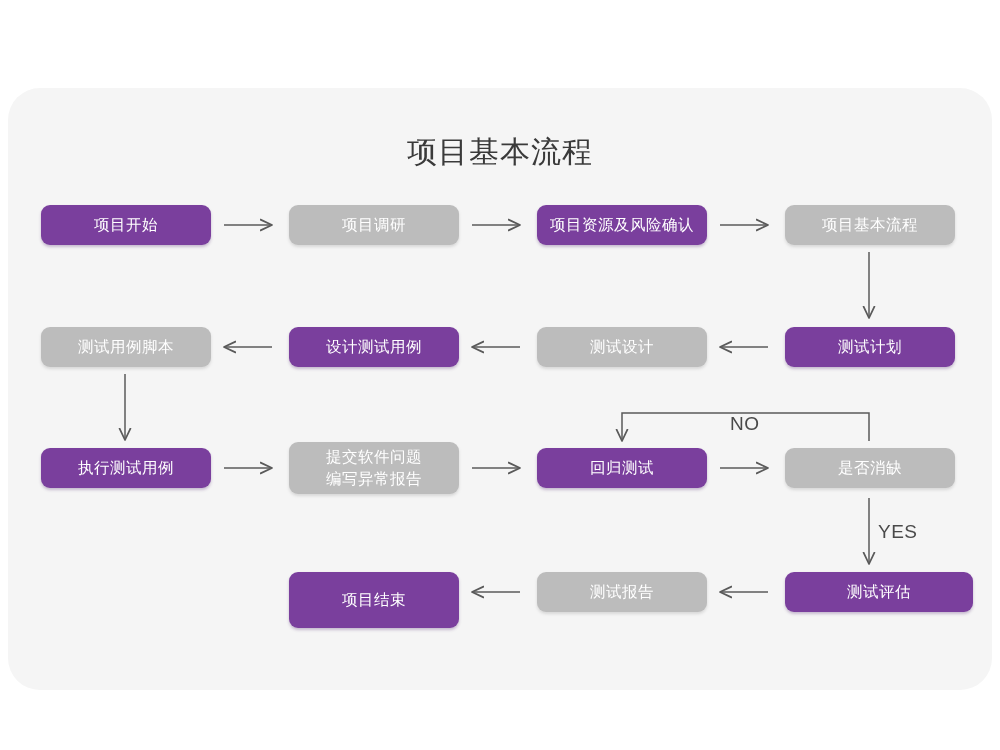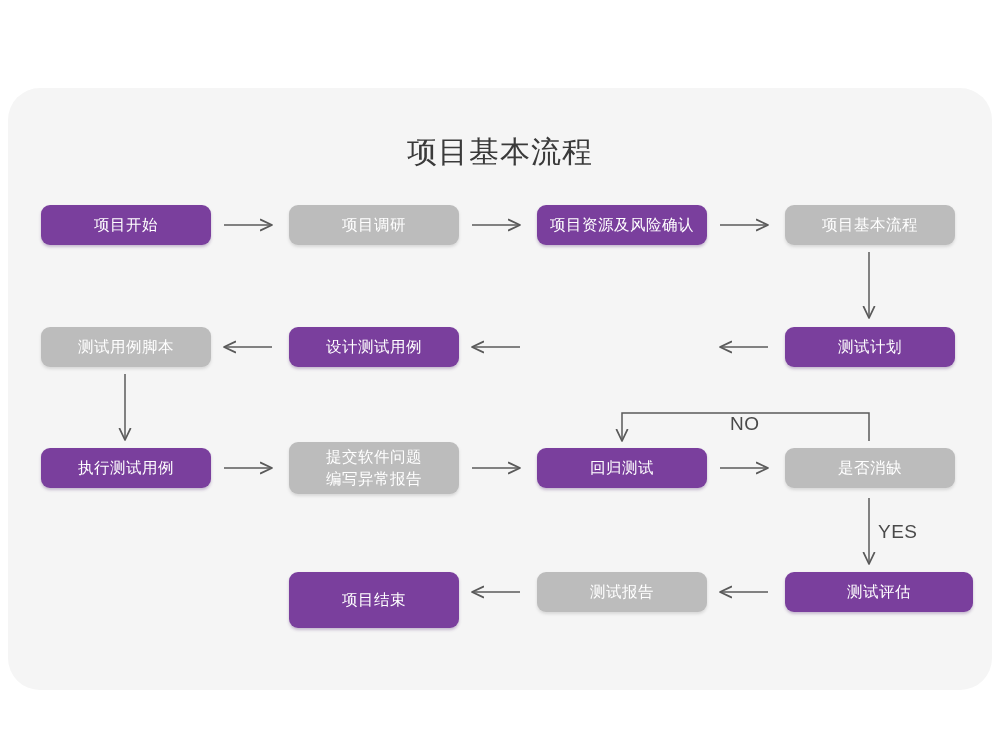--- a/index.html
+++ b/index.html
@@ -137,20 +137,21 @@
   <div class="edge-label" style="left:730px; top:413px;">NO</div>
   <div class="edge-label" style="left:878px; top:521px;">YES</div>
 
   <div class="node purple" style="left:41px;  top:205px; width:170px; height:40px;">项目开始</div>
   <div class="node gray" style="left:289px; top:205px; width:170px; height:40px;">项目调研</div>
   <div class="node purple" style="left:537px; top:205px; width:170px; height:40px;">项目资源及风险确认</div>
   <div class="node gray" style="left:785px; top:205px; width:170px; height:40px;">项目基本流程</div>
 
   <div class="node gray" style="left:41px;  top:327px; width:170px; height:40px;">测试用例脚本</div>
   <div class="node purple" style="left:289px; top:327px; width:170px; height:40px;">设计测试用例</div>
+  <div class="node gray" style="left:537px; top:327px; width:170px; height:40px;">测试设计</div>
   <div class="node purple" style="left:785px; top:327px; width:170px; height:40px;">测试计划</div>
 
   <div class="node purple" style="left:41px;  top:448px; width:170px; height:40px;">执行测试用例</div>
   <div class="node gray" style="left:289px; top:442px; width:170px; height:52px;">提交软件问题
 编写异常报告</div>
   <div class="node purple" style="left:537px; top:448px; width:170px; height:40px;">回归测试</div>
   <div class="node gray" style="left:785px; top:448px; width:170px; height:40px;">是否消缺</div>
 
   <div class="node purple" style="left:289px; top:572px; width:170px; height:56px;">项目结束</div>
   <div class="node gray" style="left:537px; top:572px; width:170px; height:40px;">测试报告</div>

